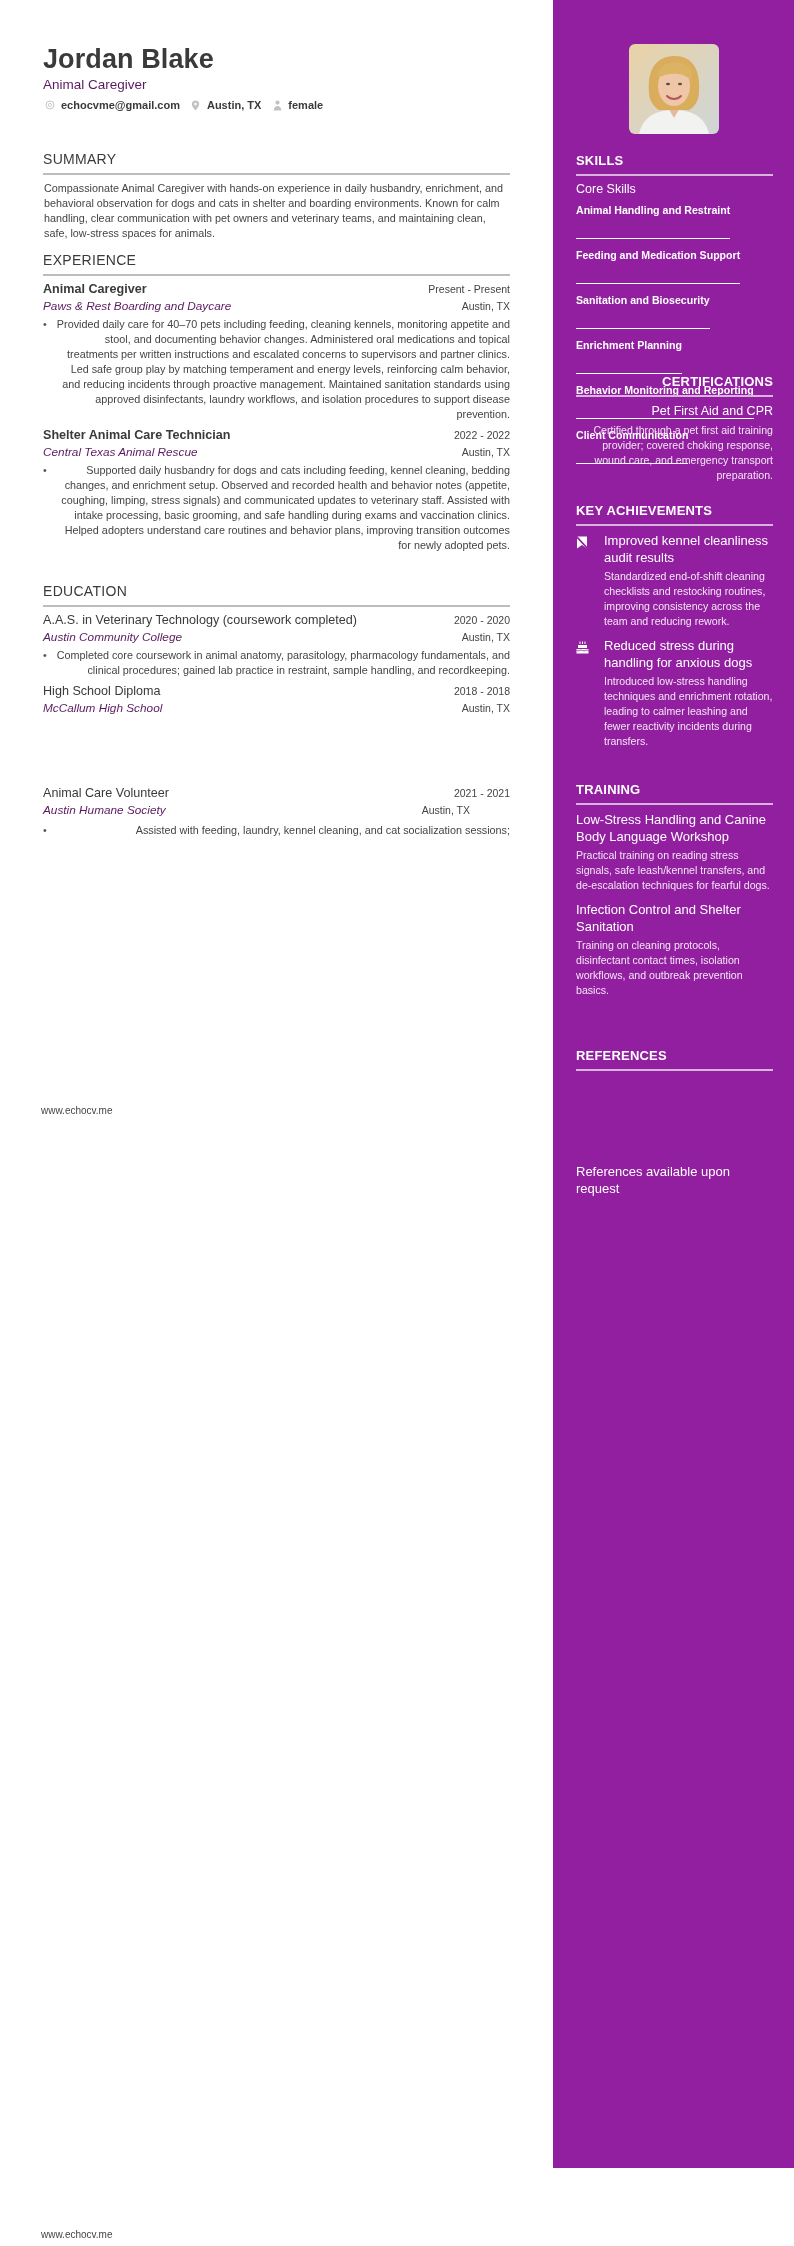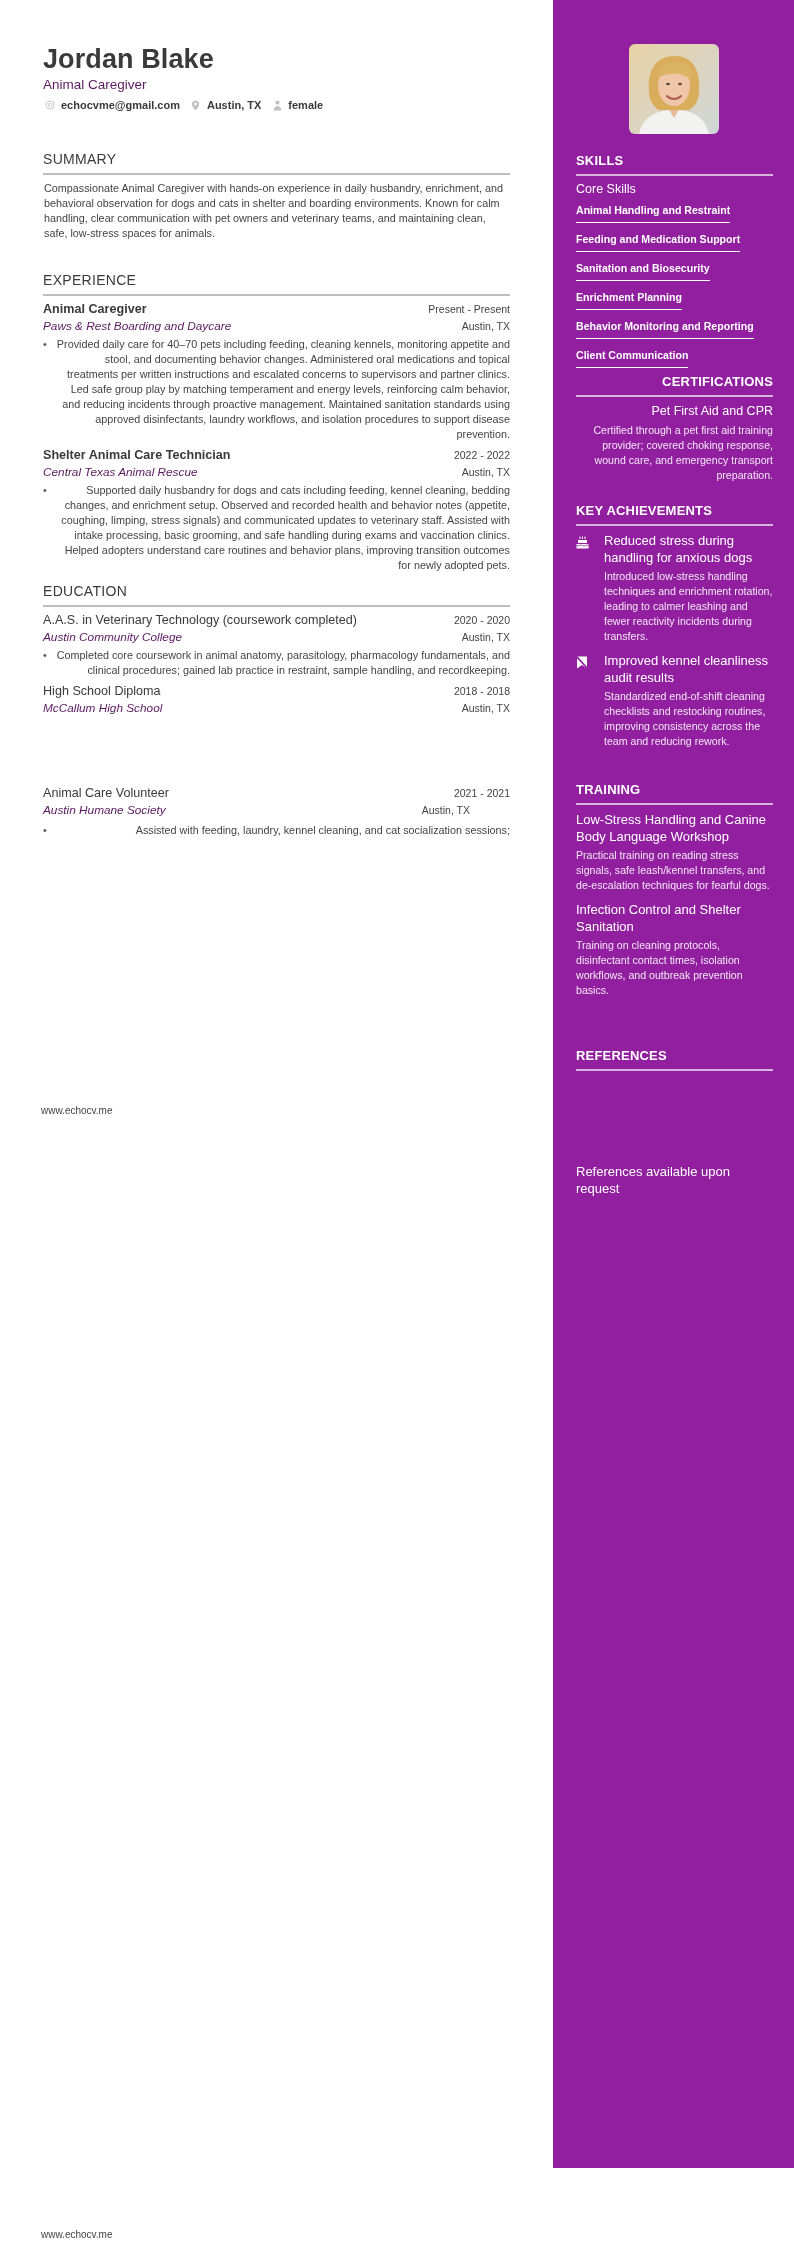--- a/index.html
+++ b/index.html
@@ -31,21 +31,21 @@
     ul.bul li { position: relative; padding-left: 11px; font-size: 10.8px; line-height: 15px; color: #444; }
     ul.bul li::before { content: "•"; position: absolute; left: 0; top: 0; color: #555; }
 
     .footer { position: absolute; left: 41px; font-size: 10px; color: #444; }
 
     
     .photo { position: absolute; left: 76px; top: 44px; width: 90px; height: 90px; border-radius: 6px; overflow: hidden; }
     .rsec { position: absolute; left: 23px; width: 197px; }
     .rsec h2 { font-size: 13px; font-weight: bold; letter-spacing: 0.2px; padding-bottom: 6px; border-bottom: 2px solid #d8b3dd; margin-bottom: 6px; }
     .sub { font-size: 12.5px; margin-bottom: 4px; }
-    .skill { display: inline-block; font-size: 10.6px; font-weight: bold; padding-bottom: 6px; border-bottom: 1px solid #ffffff; margin-bottom: 6px; }
+    .skill { display: inline-block; font-size: 10.6px; font-weight: bold; padding-bottom: 22px; border-bottom: 1px solid #ffffff; margin-bottom: 6px; }
     .rtitle { font-size: 12.5px; line-height: 17px; }
     .rtext { font-size: 10.6px; line-height: 15px; margin-top: 3px; color: #f3e6f5; }
     .ach { display: flex; margin-bottom: 8px; }
     .ach .aic { width: 28px; flex: none; padding-top: 3px; }
     .ach .abody { flex: 1; }
     .ach .rtitle { font-size: 13px; line-height: 17px; }
     .train { margin-bottom: 8px; }
     .train .rtitle { font-size: 13px; line-height: 17px; }
     .refs { position: absolute; left: 23px; top: 1163px; width: 200px; font-size: 13px; line-height: 17px; }
   </style>
@@ -83,21 +83,21 @@
       </span>
       <span>female</span>
     </div>
   </div>
 
   <div class="lsec" style="top:151px;">
     <h2>SUMMARY</h2>
     <p class="para">Compassionate Animal Caregiver with hands-on experience in daily husbandry, enrichment, and behavioral observation for dogs and cats in shelter and boarding environments. Known for calm handling, clear communication with pet owners and veterinary teams, and maintaining clean, safe, low-stress spaces for animals.</p>
   </div>
 
-  <div class="lsec" style="top:272px;">
+  <div class="lsec" style="top:252px;">
     <h2>EXPERIENCE</h2>
     <div class="entry">
       <div class="row">
         <span class="etitle bold">Animal Caregiver</span>
         <span class="dates">Present - Present</span>
       </div>
       <div class="row">
         <span class="org">Paws &amp; Rest Boarding and Daycare</span>
         <span class="loc">Austin, TX</span>
       </div>
@@ -202,46 +202,46 @@
   <div class="rsec" style="top:374px;text-align:right;">
     <h2>CERTIFICATIONS</h2>
     <div class="rtitle">Pet First Aid and CPR</div>
     <div class="rtext">Certified through a pet first aid training provider; covered choking response, wound care, and emergency transport preparation.</div>
   </div>
 
   <div class="rsec" style="top:503px;">
     <h2>KEY ACHIEVEMENTS</h2>
     <div class="ach">
       <div class="aic">
+        <svg width="12" height="13" viewBox="0 0 12 13">
+            <path d="M1 0.5 H11 V12.5 L6 9 L1 12.5 Z" fill="#ffffff"></path>
+            <line x1="0.5" y1="0.5" x2="11.5" y2="12.5" stroke="#921fa0" stroke-width="1.6"></line>
+          </svg>
+      </div>
+      <div class="abody">
+        <div class="rtitle">Improved kennel cleanliness audit results</div>
+        <div class="rtext">Standardized end-of-shift cleaning checklists and restocking routines, improving consistency across the team and reducing rework.</div>
+      </div>
+    </div>
+    <div class="ach">
+      <div class="aic">
         <svg width="13" height="13" viewBox="0 0 13 13">
             <rect x="3.5" y="0.5" width="1" height="2.5" fill="#ffffff"></rect>
             <rect x="6" y="0.5" width="1" height="2.5" fill="#ffffff"></rect>
             <rect x="8.5" y="0.5" width="1" height="2.5" fill="#ffffff"></rect>
             <rect x="2" y="4" width="9" height="3" fill="#ffffff"></rect>
             <rect x="0.5" y="8" width="12" height="4.5" fill="#ffffff"></rect>
             <path d="M0.5 9.5 q1.5 1 3 0 t3 0 t3 0 t3 0" stroke="#921fa0" stroke-width="0.8" fill="none"></path>
           </svg>
       </div>
       <div class="abody">
         <div class="rtitle">Reduced stress during handling for anxious dogs</div>
         <div class="rtext">Introduced low-stress handling techniques and enrichment rotation, leading to calmer leashing and fewer reactivity incidents during transfers.</div>
       </div>
     </div>
-    <div class="ach">
-      <div class="aic">
-        <svg width="12" height="13" viewBox="0 0 12 13">
-            <path d="M1 0.5 H11 V12.5 L6 9 L1 12.5 Z" fill="#ffffff"></path>
-            <line x1="0.5" y1="0.5" x2="11.5" y2="12.5" stroke="#921fa0" stroke-width="1.6"></line>
-          </svg>
-      </div>
-      <div class="abody">
-        <div class="rtitle">Improved kennel cleanliness audit results</div>
-        <div class="rtext">Standardized end-of-shift cleaning checklists and restocking routines, improving consistency across the team and reducing rework.</div>
-      </div>
-    </div>
   </div>
 
   <div class="rsec" style="top:782px;">
     <h2>TRAINING</h2>
     <div class="train">
       <div class="rtitle">Low-Stress Handling and Canine Body Language Workshop</div>
       <div class="rtext">Practical training on reading stress signals, safe leash/kennel transfers, and de-escalation techniques for fearful dogs.</div>
     </div>
     <div class="train">
       <div class="rtitle">Infection Control and Shelter Sanitation</div>

